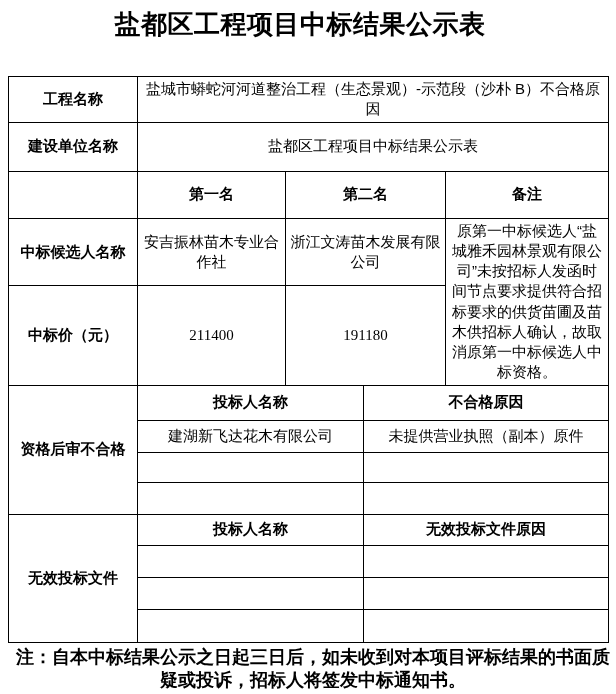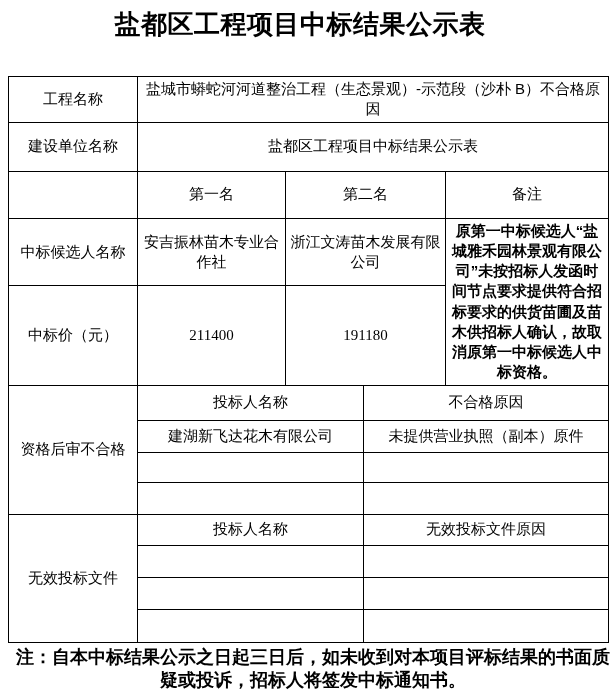--- a/index.html
+++ b/index.html
@@ -39,32 +39,31 @@
     border: 1.5px solid #000000;
     padding: 2px 4px;
     text-align: center;
     vertical-align: middle;
     font-size: 15px;
     line-height: 1.35;
     overflow: hidden;
     word-break: break-all;
   }
   td.lbl {
-    font-weight: normal;
+    font-weight: bold;
   }
   td.num {
     font-family: "Liberation Serif", "DejaVu Serif", serif;
     font-size: 14px;
   }
   td.remark {
     vertical-align: top;
     padding: 4px 3px 2px 3px;
     line-height: 20px;
     text-align: center;
-    font-weight: bold;
   }
   .note {
     position: absolute;
     left: 12px;
     top: 638px;
     width: 602px;
     font-size: 18px;
     font-weight: bold;
     line-height: 23px;
     text-align: center;

